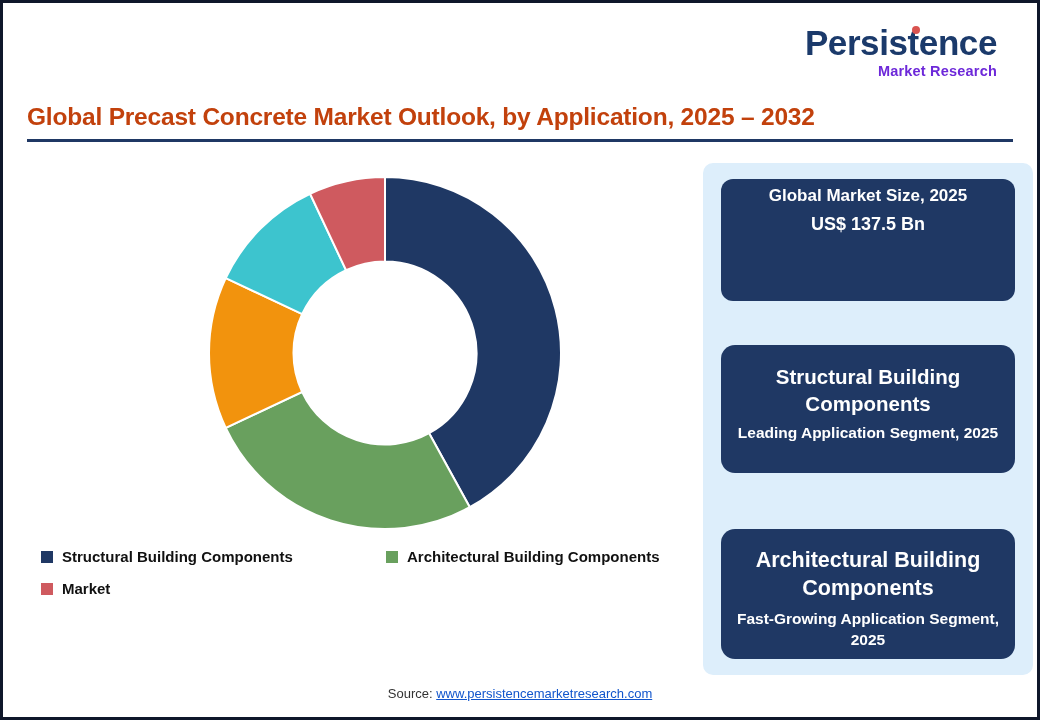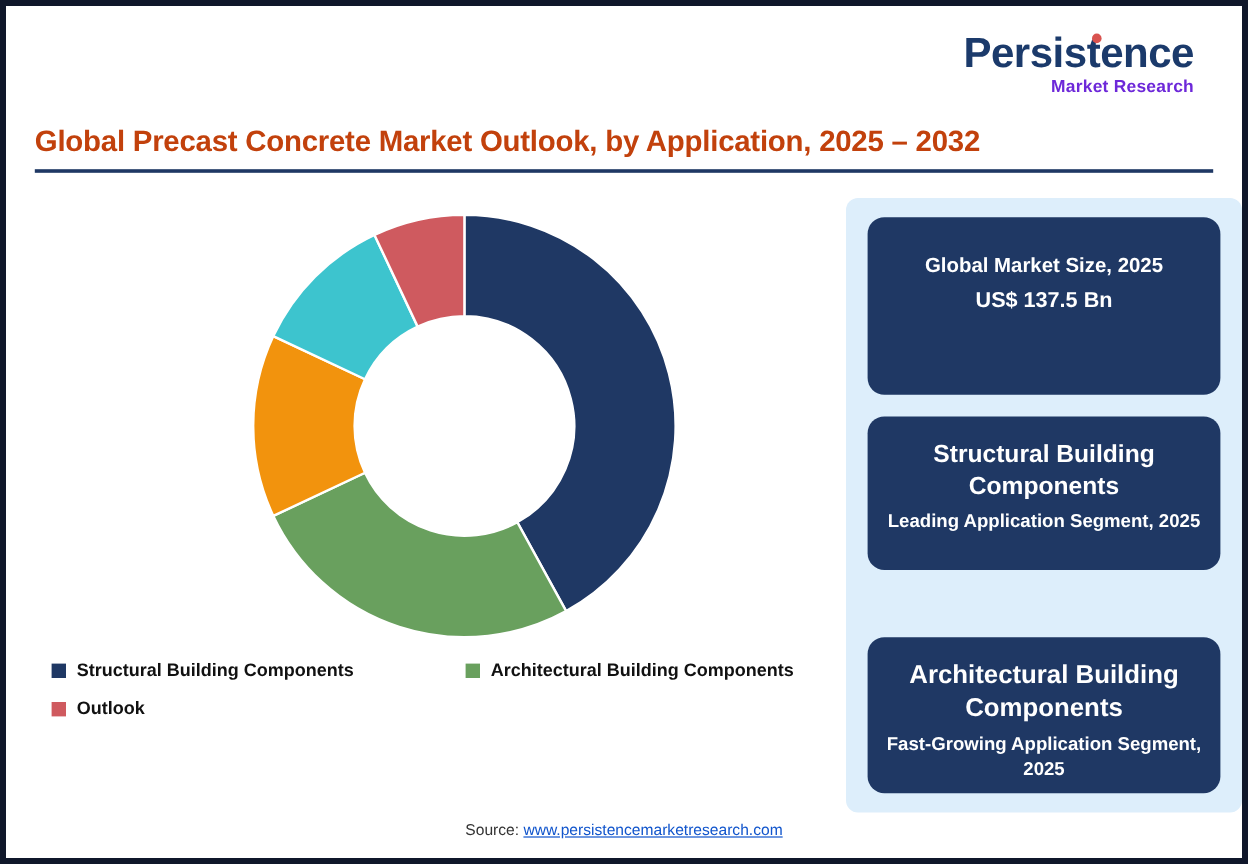--- a/index.html
+++ b/index.html
@@ -11,21 +11,21 @@
     height: 720px;
     background: #ffffff;
     font-family: "Liberation Sans", sans-serif;
     overflow: hidden;
   }
   .page {
     position: relative;
     width: 1040px;
     height: 720px;
     box-sizing: border-box;
-    border: 5px solid #0f172a;
+    border: 3px solid #0f172a;
     background: #ffffff;
   }
 
   
   .logo {
     position: absolute;
     top: 22px;
     right: 40px;
     text-align: right;
     line-height: 1;
@@ -131,21 +131,21 @@
   .card {
     position: absolute;
     left: 18px;
     width: 294px;
     background: #1f3864;
     border-radius: 14px;
     color: #ffffff;
     text-align: center;
     box-sizing: border-box;
   }
-  .card-1 { top: 16px; height: 148px; padding-top: 30px; }
+  .card-1 { top: 16px; height: 122px; padding-top: 6px; border-radius: 12px; }
   .card-2 { top: 182px; height: 128px; padding-top: 19px; }
   .card-3 { top: 366px; height: 130px; padding-top: 18px; }
 
   .card-label {
     font-size: 17px;
     font-weight: bold;
     line-height: 1.25;
   }
   .card-value {
     font-size: 18px;
@@ -217,21 +217,21 @@
         <span>Structural Building Components</span>
       </div>
       <div class="legend-item">
         <span class="legend-swatch" style="background:#69a05e"></span>
         <span>Architectural Building Components</span>
       </div>
     </div>
     <div class="legend-row">
       <div class="legend-item col1">
         <span class="legend-swatch" style="background:#cf5a5f"></span>
-        <span>Outlook</span>
+        <span>Market</span>
       </div>
     </div>
   </div>
 
   <div class="right-panel">
 
     <div class="card card-1">
       <div class="card-label">Global Market Size, 2025</div>
       <div class="card-value">US$ 137.5 Bn</div>
     </div>

